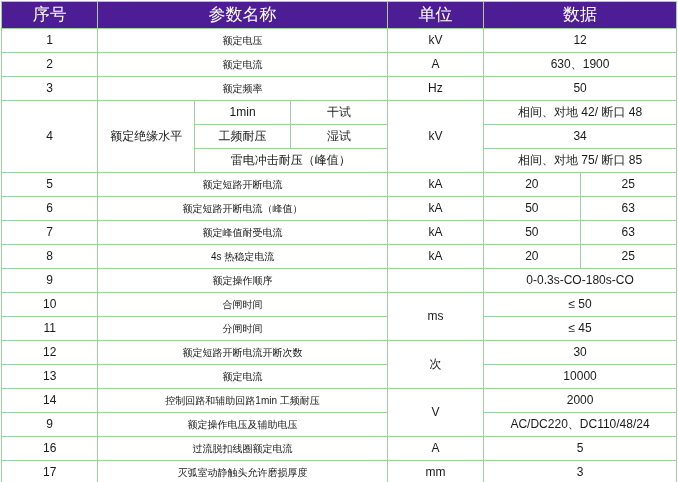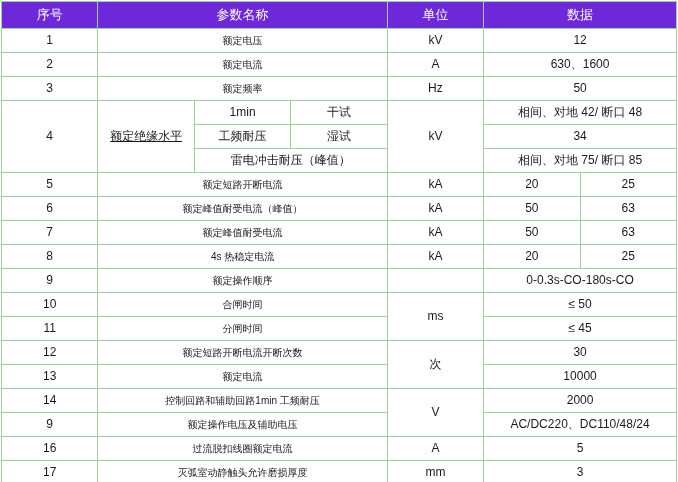--- a/index.html
+++ b/index.html
@@ -28,24 +28,24 @@
   }
   table.spec td, table.spec th {
     border: 1px solid #9fd09f;
     padding: 0;
     text-align: center;
     vertical-align: middle;
     line-height: 1.15;
     font-weight: normal;
   }
   thead th {
-    background: #6d28d9;
+    background: #4c1d95;
     color: #ffffff;
     font-weight: bold;
-    font-size: 13px;
+    font-size: 17px;
     height: 26px;
     border: 1px solid #59c659;
   }
   tbody tr td {
     height: 23px;
   }
   td.num {
     width: 52px;
   }
   td.unit {
@@ -87,33 +87,33 @@
         <td class="num">1</td>
         <td class="name" colspan="3">额定电压</td>
         <td class="unit">kV</td>
         <td class="data" colspan="2">12</td>
       </tr>
 
       <tr>
         <td class="num">2</td>
         <td class="name" colspan="3">额定电流</td>
         <td class="unit">A</td>
-        <td class="data" colspan="2">630、1600</td>
+        <td class="data" colspan="2">630、1900</td>
       </tr>
 
       <tr>
         <td class="num">3</td>
         <td class="name" colspan="3">额定频率</td>
         <td class="unit">Hz</td>
         <td class="data" colspan="2">50</td>
       </tr>
 
       <tr>
         <td class="num" rowspan="3">4</td>
-        <td class="name ins-level" rowspan="3" style="width:66px;text-decoration:underline;">额定绝缘水平</td>
+        <td class="name ins-level" rowspan="3" style="width:66px;">额定绝缘水平</td>
         <td class="sub-label" style="width:152px;text-align:center;">1min</td>
         <td class="sub-label" style="width:76px;margin-top:32px;">干试</td>
         <td class="unit" rowspan="3">kV</td>
         <td class="data" colspan="2">相间、对地 42/ 断口 48</td>
       </tr>
       <tr>
         <td class="sub-label">工频耐压</td>
         <td class="sub-label">湿试</td>
         <td class="data" colspan="2">34</td>
       </tr>
@@ -125,21 +125,21 @@
       <tr>
         <td class="num">5</td>
         <td class="name" colspan="3">额定短路开断电流</td>
         <td class="unit">kA</td>
         <td class="data half">20</td>
         <td class="data half">25</td>
       </tr>
 
       <tr>
         <td class="num">6</td>
-        <td class="name" colspan="3">额定峰值耐受电流（峰值）</td>
+        <td class="name" colspan="3">额定短路开断电流（峰值）</td>
         <td class="unit">kA</td>
         <td class="data half">50</td>
         <td class="data half">63</td>
       </tr>
 
       <tr>
         <td class="num">7</td>
         <td class="name" colspan="3">额定峰值耐受电流</td>
         <td class="unit">kA</td>
         <td class="data half">50</td>

